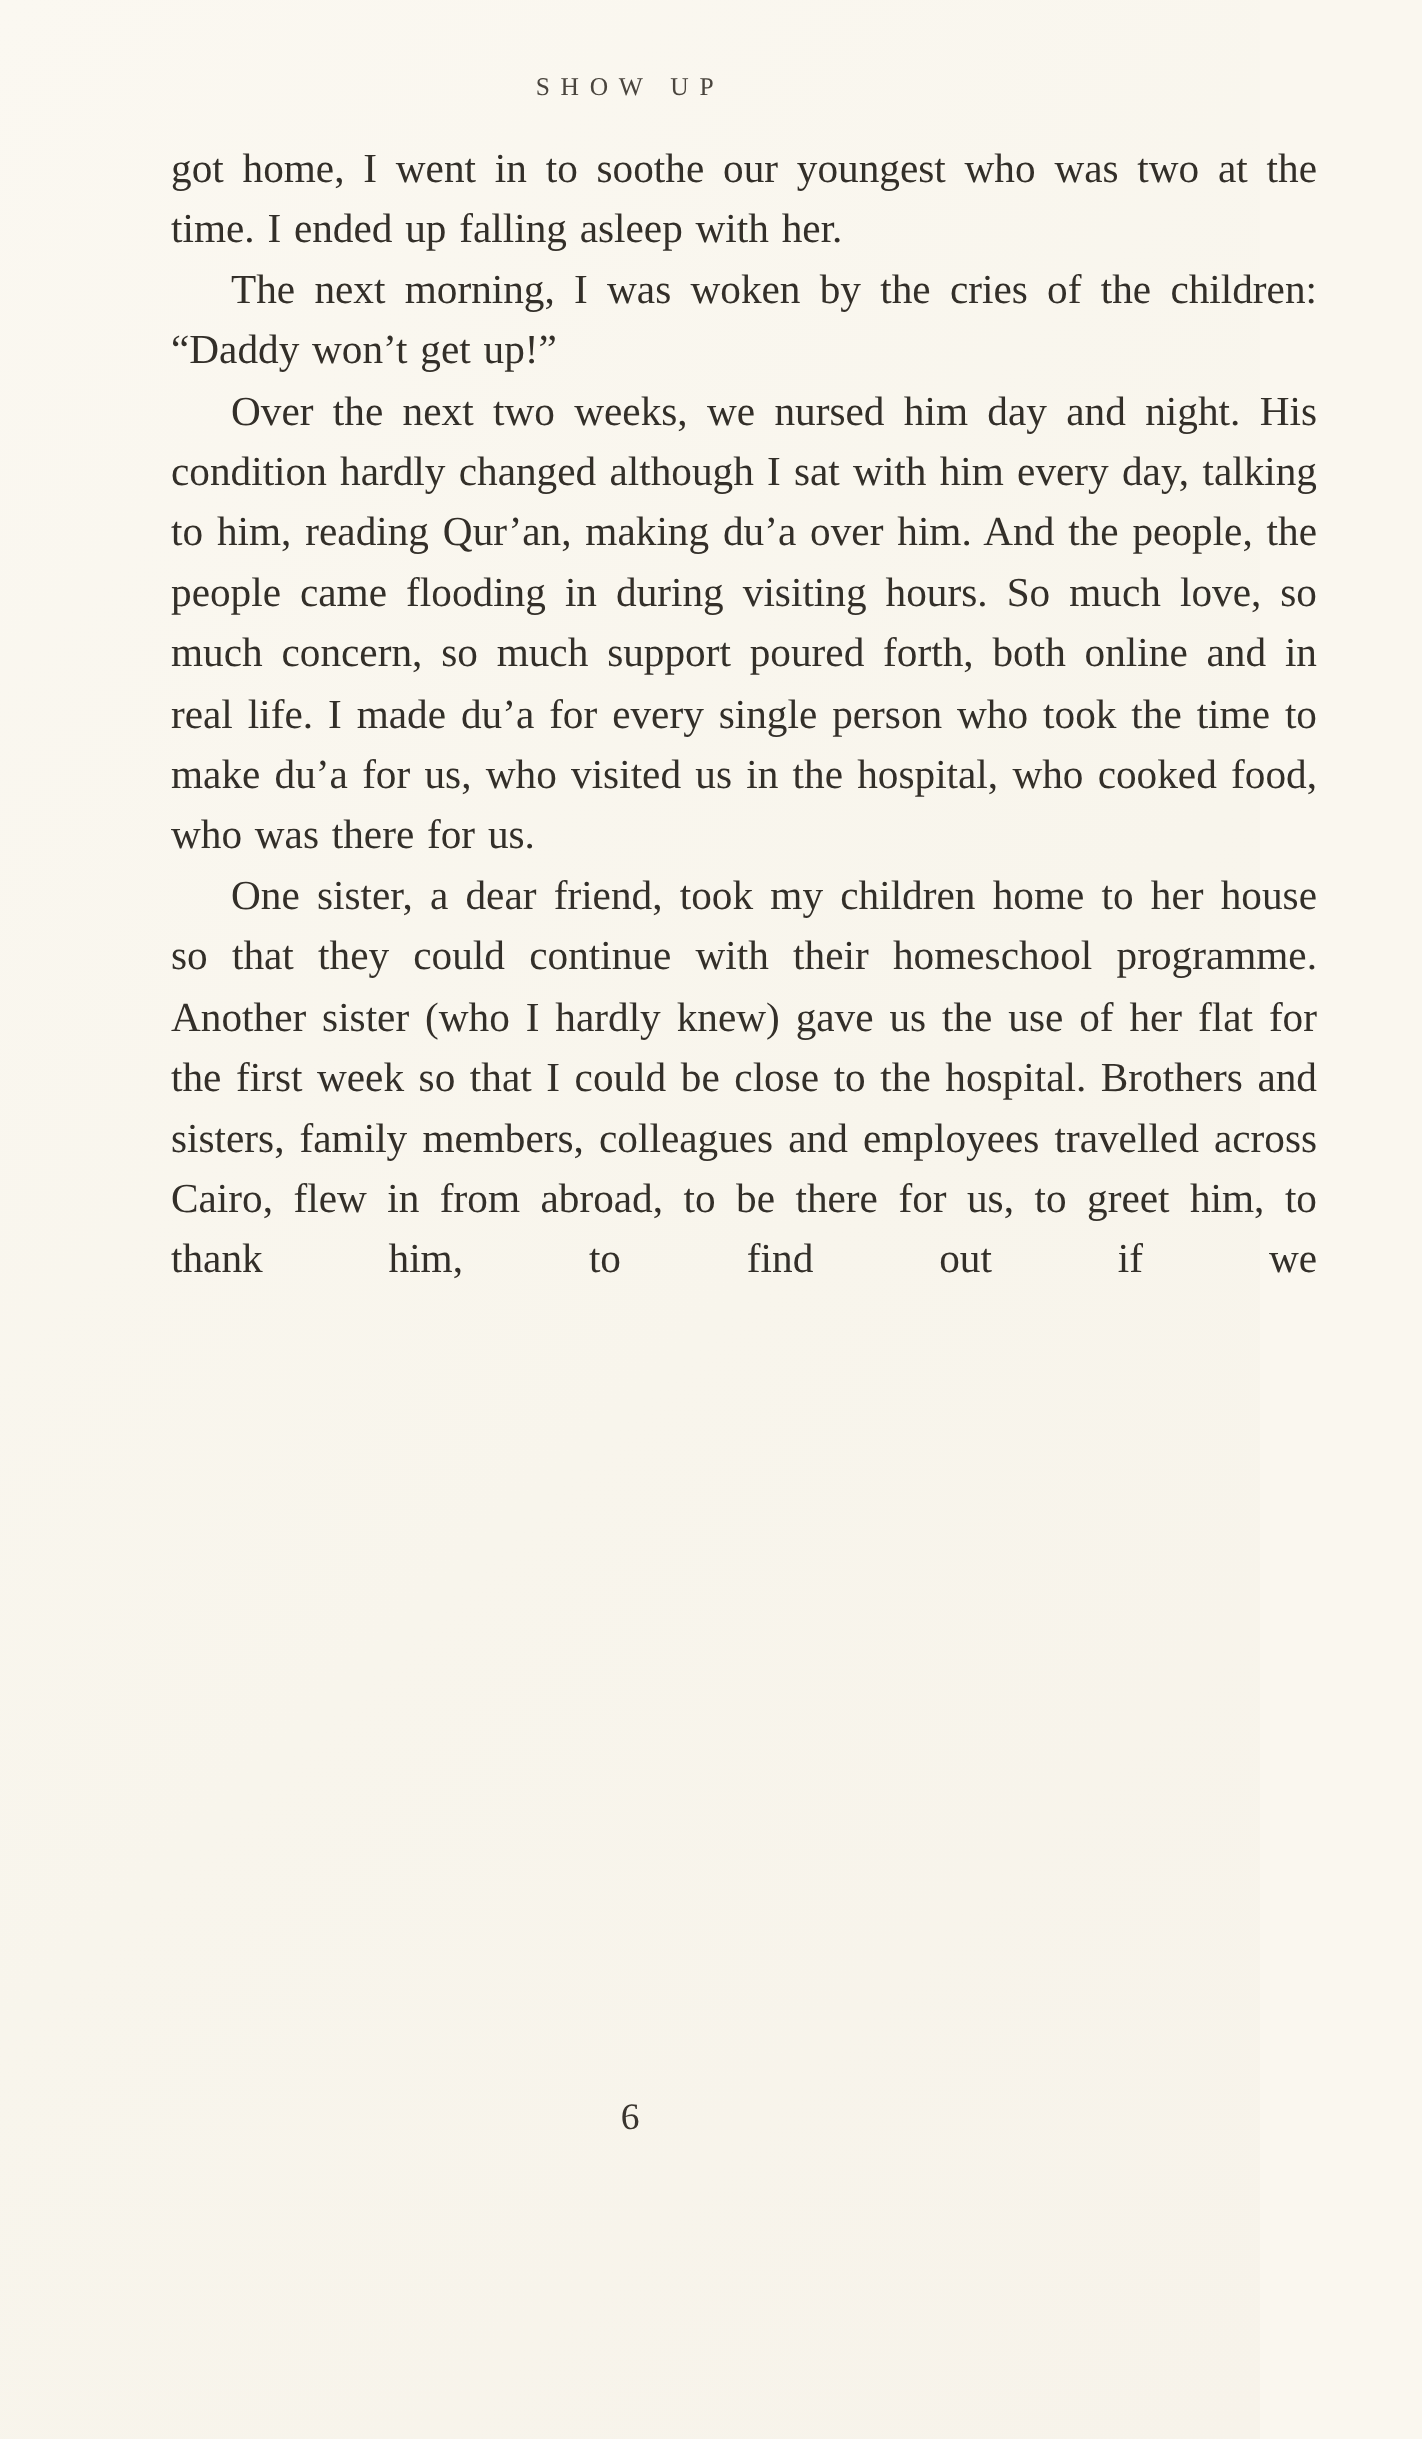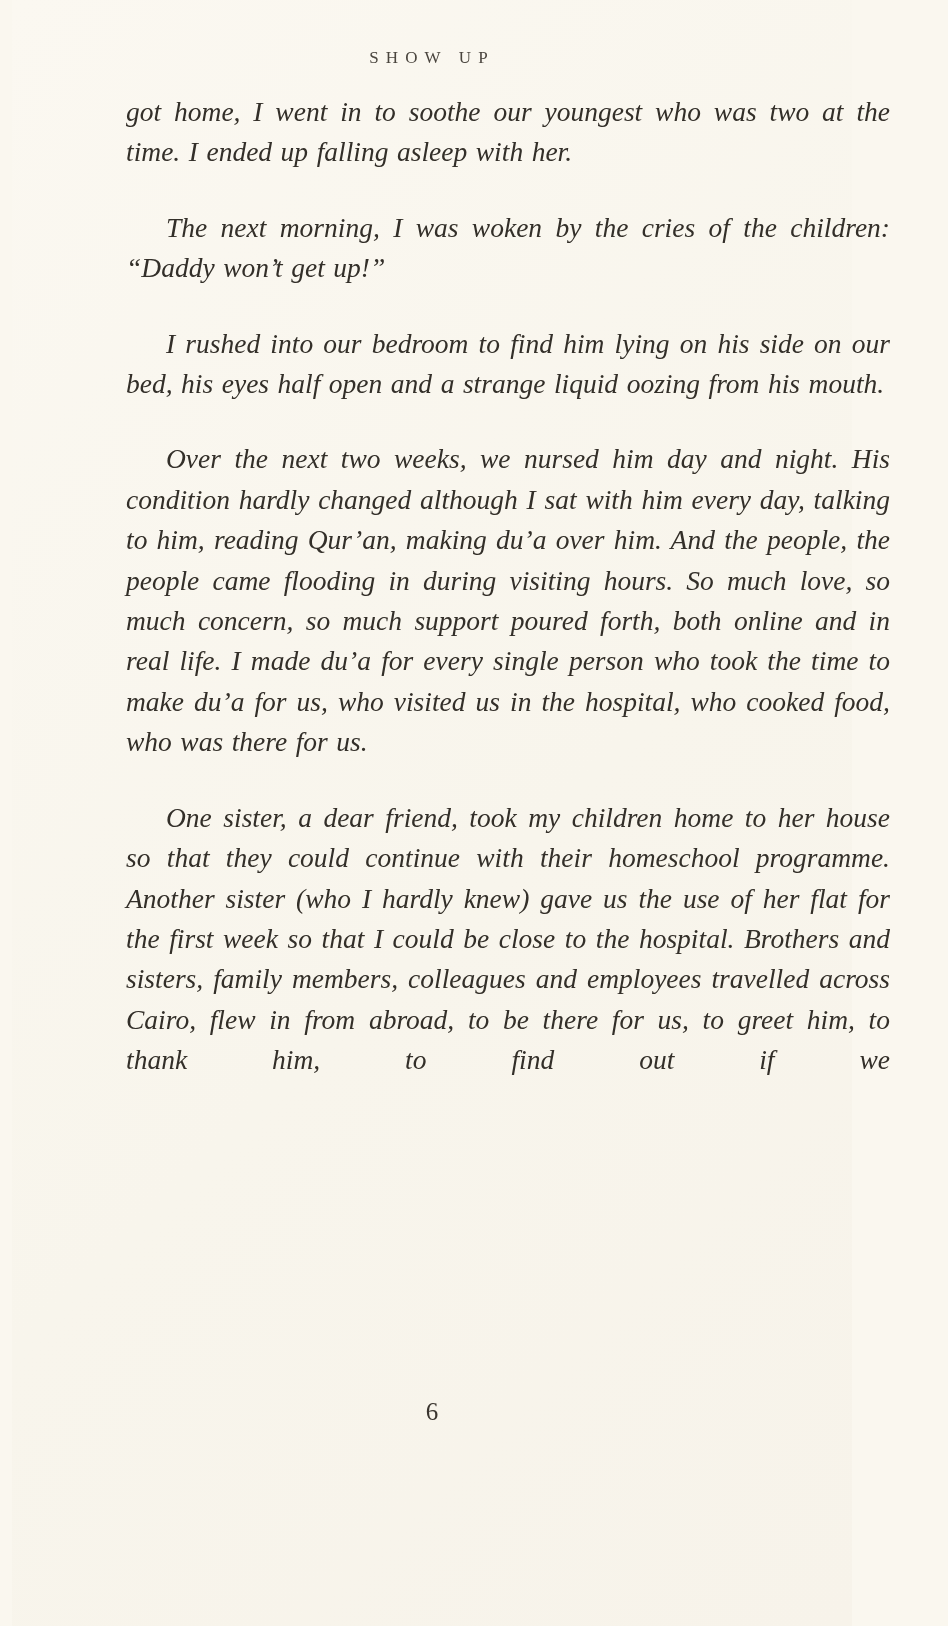--- a/index.html
+++ b/index.html
@@ -11,54 +11,52 @@
     height: 1626px;
     background: #faf7ef;
     font-family: "Liberation Serif", "DejaVu Serif", serif;
     color: #2e2a25;
     position: relative;
     overflow: hidden;
   }
   .page {
     position: absolute;
     top: 0;
-    left: 12px;
+    left: 0;
     width: 840px;
     height: 1626px;
     background: linear-gradient(135deg, #fbf8f1 0%, #f8f5ec 55%, #f7f3ea 100%);
   }
   .running-header {
     position: absolute;
     top: 48px;
     left: 0;
     width: 100%;
     text-align: center;
     font-size: 17px;
     letter-spacing: 0.42em;
     color: #4a453e;
     font-weight: 400;
   }
   .body-text {
     position: absolute;
     top: 92px;
     left: 114px;
     width: 764px;
-    font-style: italic;
   }
   .para {
     margin: 0;
     font-size: 27.5px;
     line-height: 40.4px;
     text-align: justify;
     color: #332f29;
     word-spacing: 0.06em;
   }
   .para.indent {
     text-indent: 40px;
-    margin-top: 35px;
   }
   .para:last-child {
     text-align-last: justify;
   }
   .page-number {
     position: absolute;
     top: 1398px;
     left: 0;
     width: 100%;
     text-align: center;
@@ -69,20 +67,19 @@
 </head>
 <body>
 
 <div class="page">
 
   <div class="running-header">SHOW UP</div>
 
   <div class="body-text">
       <p class="para">got home, I went in to soothe our youngest who was two at the time. I ended up falling asleep with her.</p>
       <p class="para indent">The next morning, I was woken by the cries of the children: “Daddy won’t get up!”</p>
-      <p class="para indent">I rushed into our bedroom to find him lying on his side on our bed, his eyes half open and a strange liquid oozing from his mouth.</p>
       <p class="para indent">Over the next two weeks, we nursed him day and night. His condition hardly changed although I sat with him every day, talking to him, reading Qur’an, making du’a over him. And the people, the people came flooding in during visiting hours. So much love, so much concern, so much support poured forth, both online and in real life. I made du’a for every single person who took the time to make du’a for us, who visited us in the hospital, who cooked food, who was there for us.</p>
       <p class="para indent">One sister, a dear friend, took my children home to her house so that they could continue with their homeschool programme. Another sister (who I hardly knew) gave us the use of her flat for the first week so that I could be close to the hospital. Brothers and sisters, family members, colleagues and employees travelled across Cairo, flew in from abroad, to be there for us, to greet him, to thank him, to find out if we</p>
     </div>
 
   <div class="page-number">6</div>
 
 </div>
 
 </body></html>

